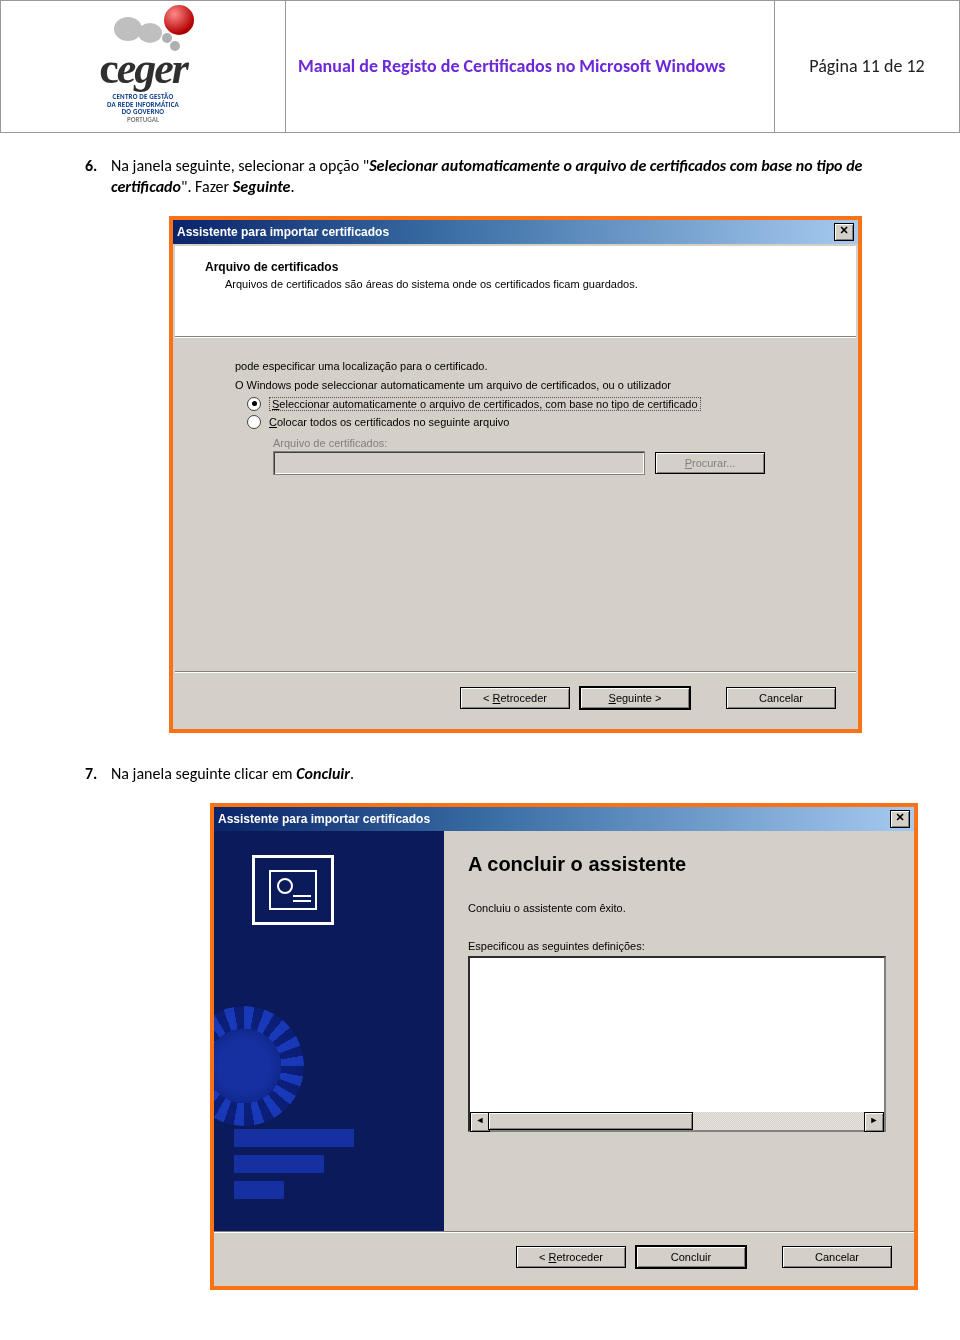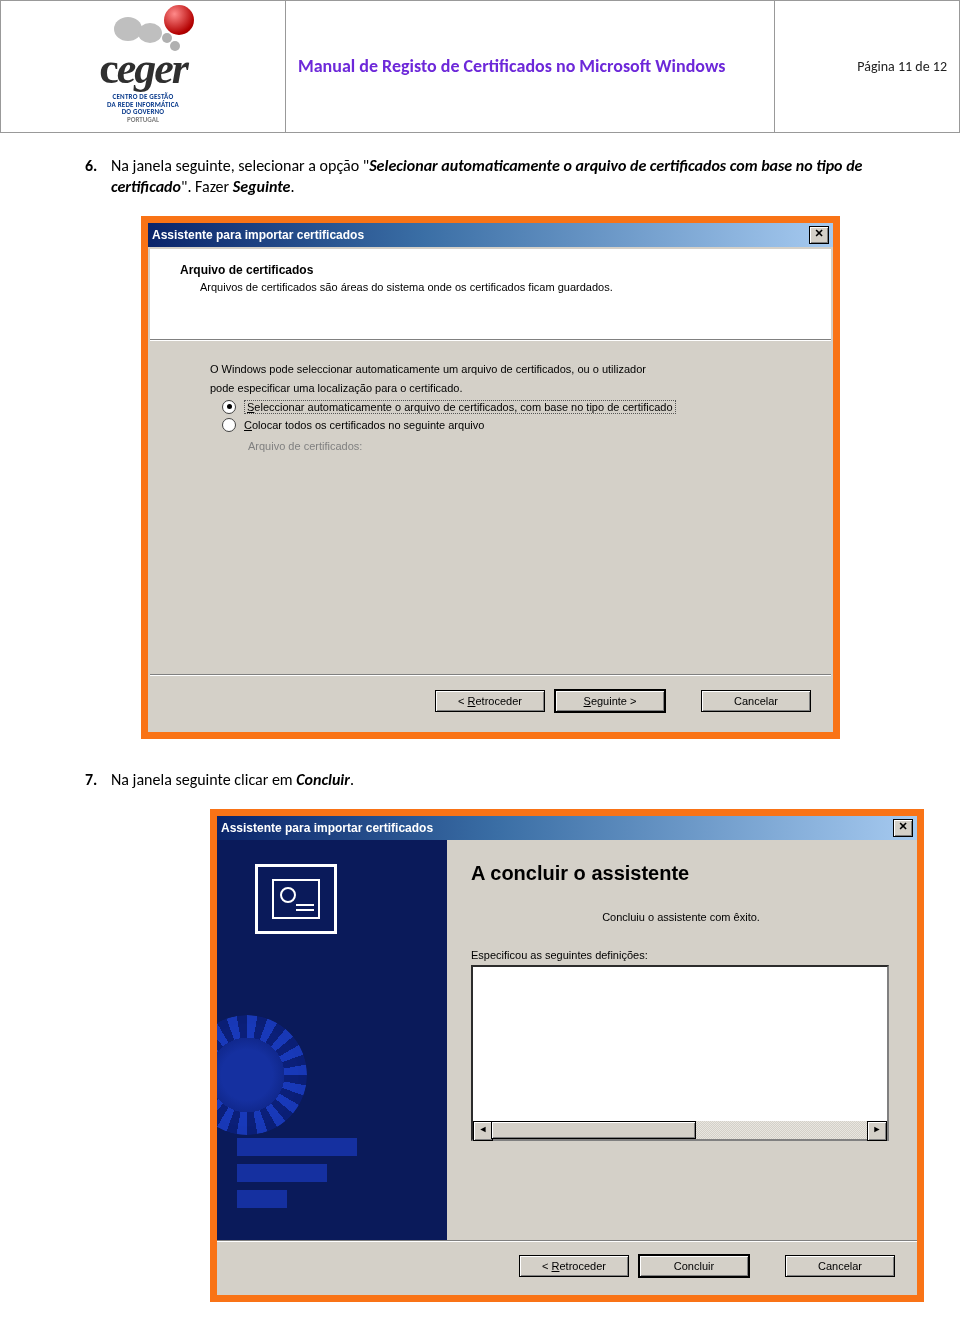--- a/index.html
+++ b/index.html
@@ -23,23 +23,23 @@
     text-align: center;
     padding: 6px 8px;
   }
   .header-title-cell {
     font-weight: bold;
     color: #6d28d9;
     font-size: 18px;
   }
   .header-page-cell {
     width: 160px;
-    font-size: 14px;
+    font-size: 18px;
     color: #222;
-    text-align: right;
+    text-align: center;
     margin-left: 24px;
   }
   
   .logo-wrap {
     display: flex;
     flex-direction: column;
     align-items: center;
     position: relative;
   }
   .logo-top {
@@ -134,22 +134,22 @@
     font-weight: bold;
     font-style: italic;
   }
   .step strong {
     font-weight: bold;
     font-style: italic;
   }
   
   .win-dialog {
     width: 685px;
-    margin: 8px auto 30px 56px;
-    border: 7px solid #f97316;
+    margin: 8px auto 30px 84px;
+    border: 4px solid #f97316;
     background: #d4d0c8;
     font-family: Tahoma, Arial, sans-serif;
     font-size: 11px;
     color: #000;
   }
   .win-dialog.d2 {
     margin-left: 125px;
     width: 700px;
   }
   .win-title {
@@ -370,21 +370,20 @@
   }
   .d2-right h2 {
     margin: 0 0 26px 0;
     font-size: 20px;
     font-weight: bold;
     color: #000;
   }
   .d2-right .sub {
     font-size: 11px;
     margin: 0 0 26px 0;
-    text-align: center;
   }
   .d2-right .spec-label {
     font-size: 11px;
     margin: 0 0 4px 0;
   }
   .listbox {
     background: #fff;
     border: 2px inset #808080;
     width: 414px;
     height: 172px;
@@ -489,33 +488,39 @@
     <div class="win-title">
       <span>Assistente para importar certificados</span>
       <span class="win-close">✕</span>
     </div>
     <div class="win-body">
       <div class="panel-white">
         <h3>Arquivo de certificados</h3>
         <p>Arquivos de certificados são áreas do sistema onde os certificados ficam guardados.</p>
       </div>
       <div class="mid-body">
+        <p>pode especificar uma localização para o certificado.</p>
         <p>O Windows pode seleccionar automaticamente um arquivo de certificados, ou o utilizador</p>
-        <p>pode especificar uma localização para o certificado.</p>
 
         <div class="radio-row">
           <span class="radio checked"></span>
           <span class="dotted"><span class="u">S</span><span>eleccionar automaticamente o arquivo de certificados, com base no tipo de certificado</span></span>
         </div>
         <div class="radio-row">
           <span class="radio"></span>
           <span><span class="u">C</span><span>olocar todos os certificados no seguinte arquivo</span></span>
         </div>
 
         <div class="field-label">Arquivo de certificados:</div>
+        <div class="field-row">
+          <div class="text-input"></div>
+          <div class="btn disabled">
+            <span class="u">P</span><span>rocurar...</span>
+          </div>
+        </div>
       </div>
       <div class="footer-sep"></div>
       <div class="btn-row">
         <div class="btn">
           <span>&lt; </span><span class="u">R</span><span>etroceder</span>
         </div>
         <div class="btn default">
           <span class="u">S</span><span>eguinte &gt;</span>
         </div>
         <div style="width:16px;"></div>

